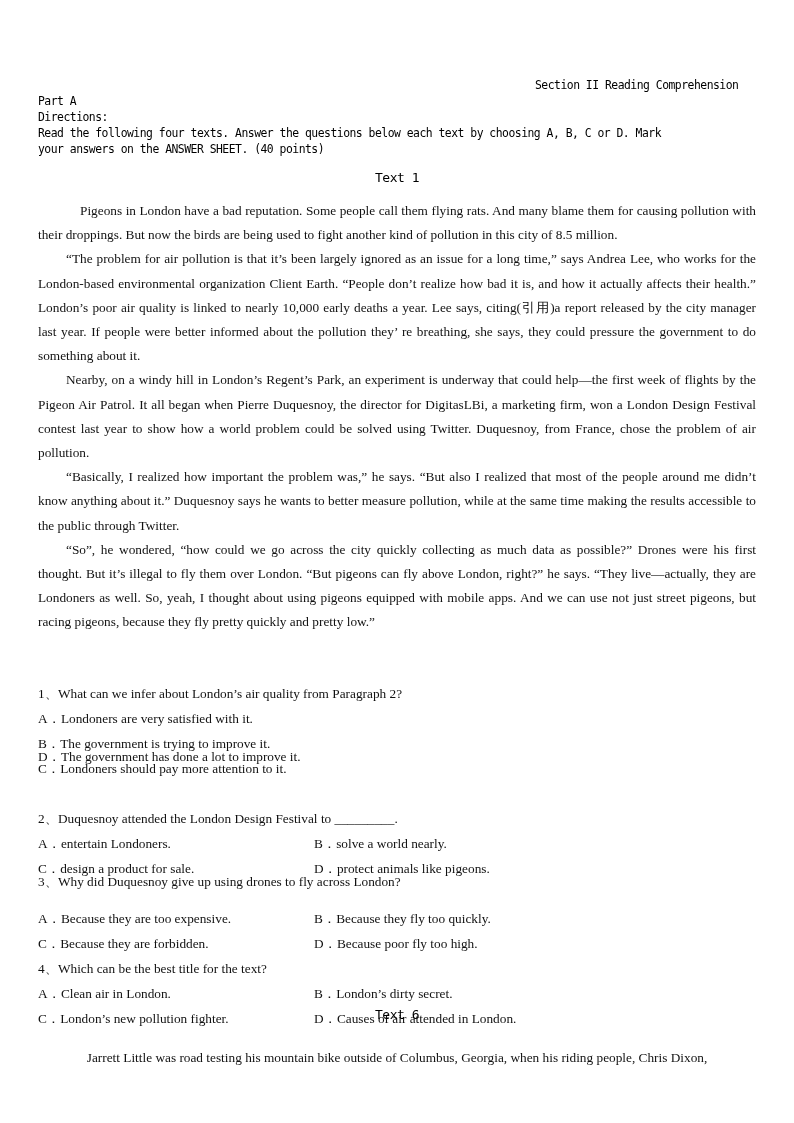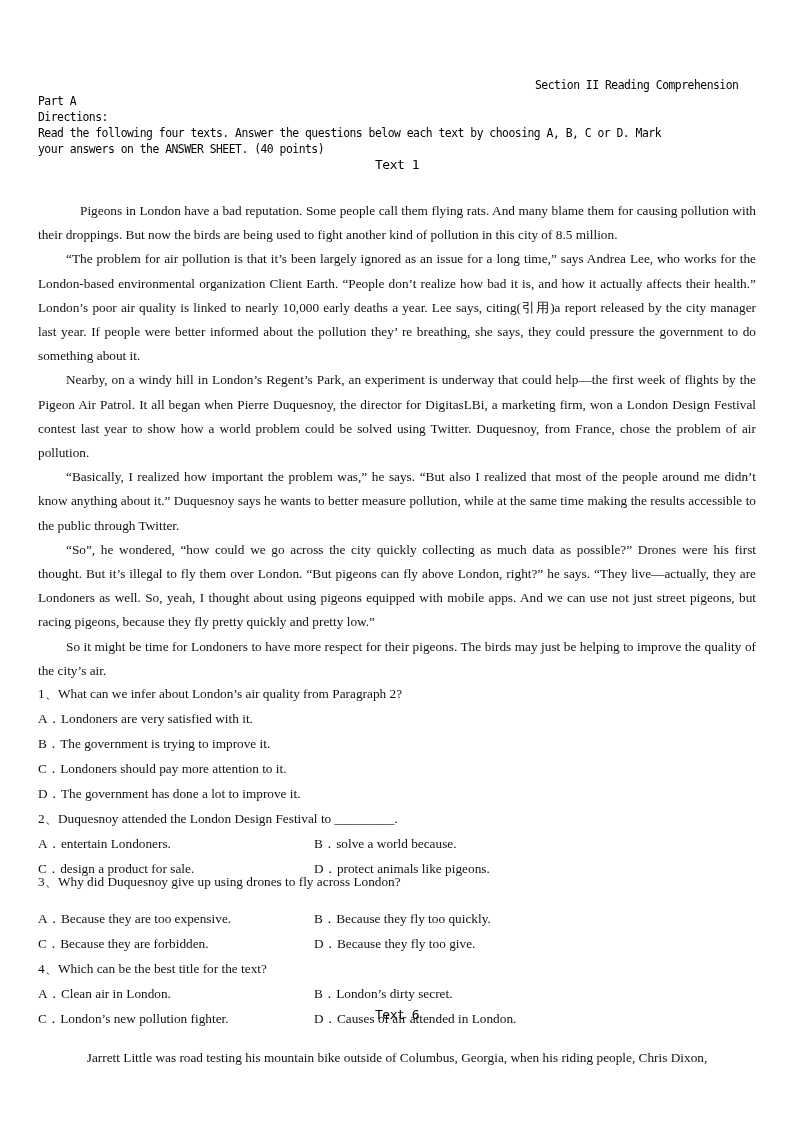--- a/index.html
+++ b/index.html
@@ -6,21 +6,21 @@
   body { width: 794px; height: 1123px; position: relative; overflow: hidden; color: #000; }
   .page { position: absolute; left: 38px; top: 0; width: 718px; }
   .mono { font-family: "DejaVu Sans Mono", "Liberation Mono", monospace; font-size: 12.4px; line-height: 16px; letter-spacing: -0.55px; transform: scaleX(0.92); transform-origin: left; white-space: nowrap; }
   .section-title { position: absolute; top: 77px; left: 0; width: 718px; text-align: right; }
   .section-title span { display: inline-block; }
   .parta { position: absolute; top: 93px; left: 0; }
   .dirs { position: absolute; top: 109px; left: 0; }
   .dir1 { position: absolute; top: 125px; left: 0; }
   .dir2 { position: absolute; top: 141px; left: 0; }
   .texthead { position: absolute; left: 0; width: 718px; text-align: center; font-family: "DejaVu Sans Mono", "Liberation Mono", monospace; font-size: 13px; line-height: 16px; letter-spacing: -0.5px; }
-  .t1head { top: 157px; }
+  .t1head { top: 170px; }
   .t2head { top: 1007px; }
   .serif { font-family: "Liberation Serif", "DejaVu Serif", serif; font-size: 13.3px; color: #111; margin-top: 28px; }
   .body { position: absolute; left: 0; top: 171px; width: 718px; line-height: 24.2px; text-align: justify; }
   .body p { margin: 0; text-indent: 28px; }
   .body p.first { text-indent: 42px; }
   .qa { position: absolute; left: 0; width: 718px; }
   .line { position: absolute; left: 0; white-space: nowrap; }
   .col2 { position: absolute; left: 276px; white-space: nowrap; }
   .t2p { position: absolute; top: 1022px; left: 0; width: 718px; text-align: center; white-space: nowrap; }
 </style>
@@ -38,41 +38,40 @@
   <div class="dir2 mono">your answers on the ANSWER SHEET. (40 points)</div>
 
   <div class="texthead t1head">Text 1</div>
 
   <div class="body serif">
     <p class="first">Pigeons in London have a bad reputation. Some people call them flying rats. And many blame them for causing pollution with their droppings. But now the birds are being used to fight another kind of pollution in this city of 8.5 million.</p>
     <p>“The problem for air pollution is that it’s been largely ignored as an issue for a long time,” says Andrea Lee, who works for the London-based environmental organization Client Earth. “People don’t realize how bad it is, and how it actually affects their health.” London’s poor air quality is linked to nearly 10,000 early deaths a year. Lee says, citing(引用)a report released by the city manager last year. If people were better informed about the pollution they’ re breathing, she says, they could pressure the government to do something about it.</p>
     <p>Nearby, on a windy hill in London’s Regent’s Park, an experiment is underway that could help—the first week of flights by the Pigeon Air Patrol. It all began when Pierre Duquesnoy, the director for DigitasLBi, a marketing firm, won a London Design Festival contest last year to show how a world problem could be solved using Twitter. Duquesnoy, from France, chose the problem of air pollution.</p>
     <p>“Basically, I realized how important the problem was,” he says.  “But also I realized that most of the people around me didn’t know anything about it.” Duquesnoy says he wants to better measure pollution, while at the same time making the results accessible to the public through Twitter.</p>
     <p>“So”, he wondered, “how could we go across the city quickly collecting as much data as possible?” Drones were his first thought. But it’s illegal to fly them over London. “But pigeons can fly above London, right?” he says. “They live—actually, they are Londoners as well. So, yeah, I thought about using pigeons equipped with mobile apps. And we can use not just street pigeons, but racing pigeons, because they fly pretty quickly and pretty low.”</p>
-    <p>So it might be time for Londoners to have more respect for their pigeons. The birds may just be helping to improve the quality of the city’s air.</p>
   </div>
 
   <div class="qa serif">
     <div class="line" style="top:657px">1、What can we infer about London’s air quality from Paragraph 2?</div>
     <div class="line" style="top:682px">A．Londoners are very satisfied with it.</div>
     <div class="line" style="top:707px">B．The government is trying to improve it.</div>
     <div class="line" style="top:732px">C．Londoners should pay more attention to it.</div>
-    <div class="line" style="top:757px">D．The government has done a lot to improve it.</div>
+    <div class="line" style="top:720px">D．The government has done a lot to improve it.</div>
 
     <div class="line" style="top:782px">2、Duquesnoy attended the London Design Festival to _________.</div>
     <div class="line" style="top:807px">A．entertain Londoners.</div>
-    <div class="col2" style="top:807px">B．solve a world because.</div>
+    <div class="col2" style="top:807px">B．solve a world nearly.</div>
     <div class="line" style="top:832px">C．design a product for sale.</div>
     <div class="col2" style="top:832px">D．protect animals like pigeons.</div>
 
     <div class="line" style="top:845px">3、Why did Duquesnoy give up using drones to fly across London?</div>
     <div class="line" style="top:882px">A．Because they are too expensive.</div>
     <div class="col2" style="top:882px">B．Because they fly too quickly.</div>
     <div class="line" style="top:907px">C．Because they are forbidden.</div>
-    <div class="col2" style="top:907px">D．Because they fly too give.</div>
+    <div class="col2" style="top:907px">D．Because poor fly too high.</div>
 
     <div class="line" style="top:932px">4、Which can be the best title for the text?</div>
     <div class="line" style="top:957px">A．Clean air in London.</div>
     <div class="col2" style="top:957px">B．London’s dirty secret.</div>
     <div class="line" style="top:982px">C．London’s new pollution fighter.</div>
     <div class="col2" style="top:982px">D．Causes of air attended in London.</div>
   </div>
 
   <div class="texthead t2head">Text 6</div>
   <div class="t2p serif">Jarrett Little was road testing his mountain bike outside of Columbus, Georgia, when his riding people, Chris Dixon,</div>

